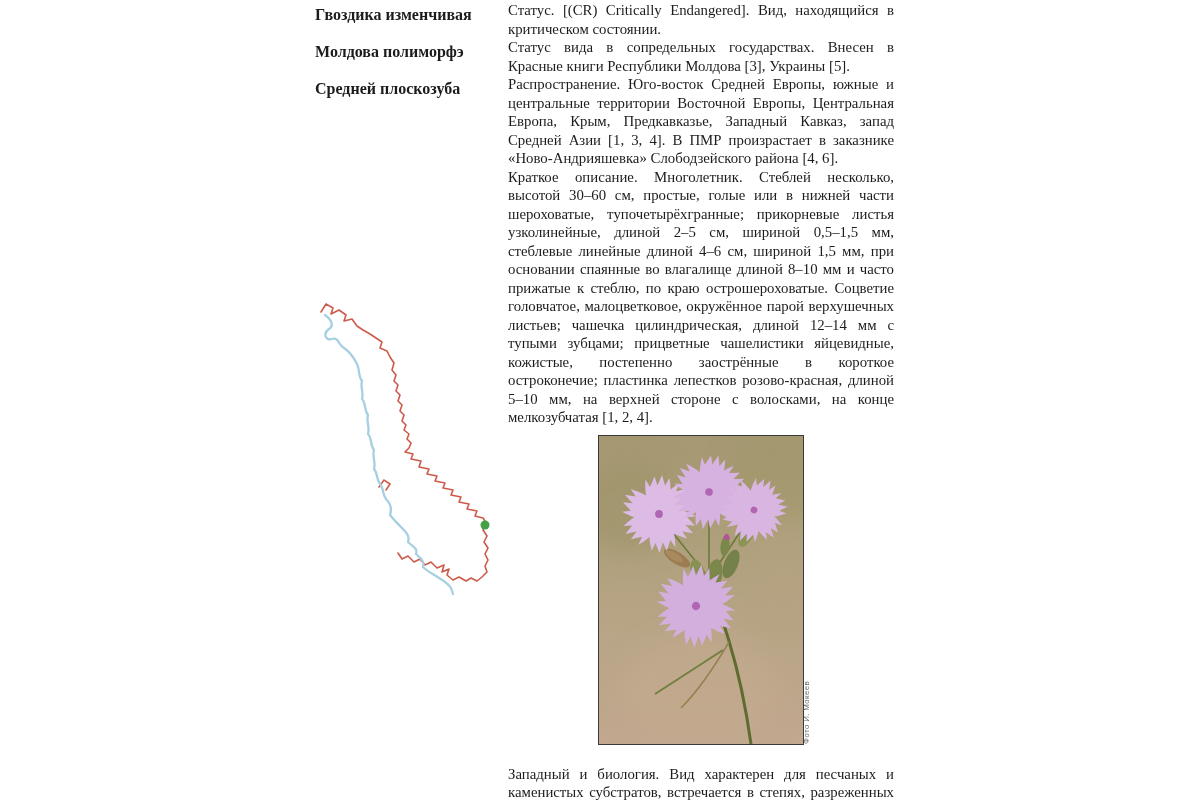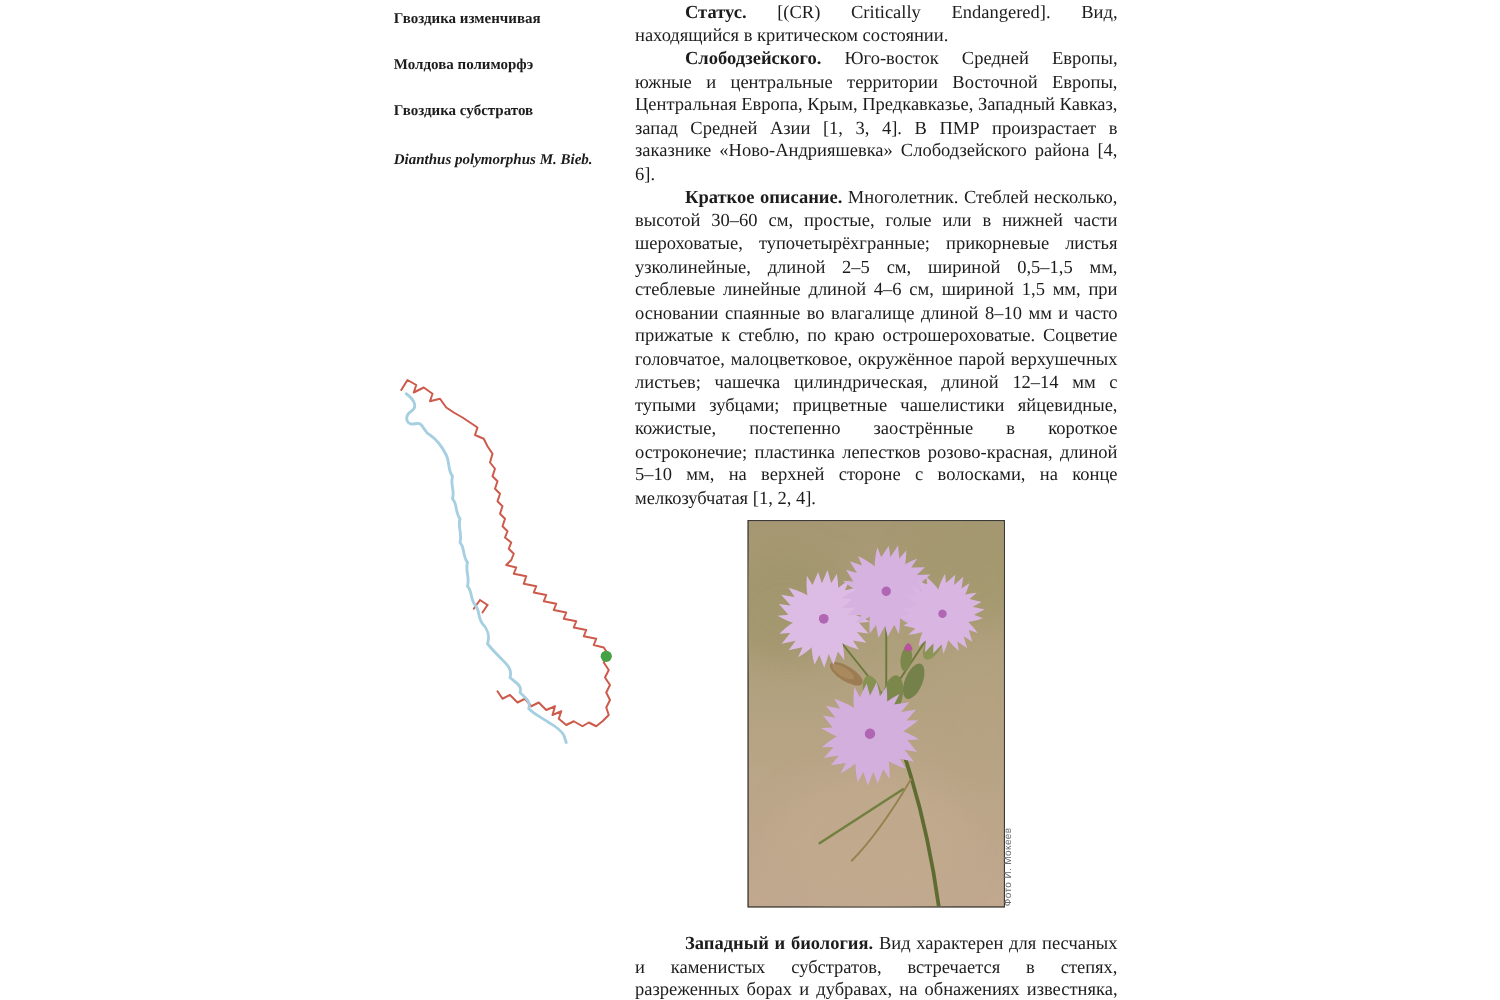--- a/index.html
+++ b/index.html
@@ -3,72 +3,72 @@
 <meta charset="utf-8">
 <style>
   html,body{margin:0;padding:0;}
   body{
     width:1200px;height:800px;position:relative;overflow:hidden;
     background:#ffffff;color:#1c1c1c;
     font-family:"Liberation Serif","DejaVu Serif",serif;
   }
   
   .names{position:absolute;left:315px;top:4px;width:162px;}
-  .name{font-weight:bold;font-size:12px;line-height:21px;margin:0 0 16px 0;}
+  .name{font-weight:bold;font-size:16px;line-height:21px;margin:0 0 16px 0;}
   .name.latin{font-style:italic;margin-top:18px;}
   
   .map{position:absolute;left:301px;top:291px;}
   
   .article{
     position:absolute;left:508px;top:1px;width:386px;
     font-size:14.8px;line-height:18.5px;text-align:justify;
   }
   .article p{margin:0;}
-  .lead{font-weight:bold;margin-left:40px;}
+  .lead{font-weight:normal;}
   
   figure.photo{
     width:204px;height:308px;margin:8px auto 20px;position:relative;
     border:1px solid #3a3a3a;padding:0;background:#b3a181;
   }
   figure.photo svg{display:block;}
   .credit{
     position:absolute;right:-13px;bottom:0;
     font-family:"Liberation Sans","DejaVu Sans",sans-serif;
     font-size:8px;color:#6b6b6b;letter-spacing:.3px;
     writing-mode:vertical-rl;transform:rotate(180deg);
     white-space:nowrap;
   }
 </style>
 </head>
 <body>
 
 <aside class="names">
   <p class="name">Гвоздика изменчивая</p>
   <p class="name">Молдова полиморфэ</p>
-  <p class="name">Гвоздика субстратов</p>
-  <p class="name latin">Dianthus polymorphus M. Bieb.</p>
+  <p class="name">Средней плоскозуба</p>
 </aside>
 
 <svg class="map" width="200" height="308" viewBox="0 0 200 308">
 
   <path fill="none" stroke="#cd5a4a" stroke-width="1.6" stroke-linejoin="round" stroke-linecap="round" d="M 20,21 L 25,13 32,17 30,23 38,19 45,24 43,30 51,28 56,35 62,39 69,43 75,47 81,51 79,57 86,60 89,66 93,72 91,79 95,84 93,90 97,94 95,100 99,104 97,110 101,114 99,120 103,124 101,130 105,134 103,139 108,143 106,148 110,152 108,157 104,161 112,163 110,168 120,170 118,176 128,178 126,183 136,185 134,190 144,192 142,197 152,199 150,204 160,206 158,211 168,213 166,218 176,220 174,225 182,227 186,233 182,239 186,245 183,251 187,257 184,263 187,269 184,275 186,281 181,286 176,290 170,287 165,290 158,286 152,289 146,284 148,278 141,281 143,274 136,277 130,271 124,274 119,268 113,271 107,265 101,268 97,262"></path>
 
   <path fill="none" stroke="#cd5a4a" stroke-width="1.6" stroke-linecap="round" d="M 78,196 L 83,189 89,193 85,199"></path>
 
   <path fill="none" stroke="#a6d0e2" stroke-width="2.3" stroke-linejoin="round" stroke-linecap="round" d="M 24,24 C 31,29 33,35 28,38 C 22,42 24,50 31,48 C 38,46 37,54 43,57 C 49,61 53,67 56,73 C 59,79 57,85 61,90 C 59,97 63,101 61,108 C 65,112 63,119 67,124 C 65,131 69,136 67,143 C 71,147 69,154 73,159 C 71,166 75,171 73,178 C 77,182 75,188 79,193 C 83,197 81,203 85,208 C 89,212 91,218 89,224 C 93,229 97,233 101,237 C 105,241 109,245 107,251 C 111,255 117,257 115,263 C 119,267 124,270 122,276 C 126,280 132,283 138,287 C 143,290 147,292 150,297 L 152,303"></path>
 
   <circle cx="184" cy="234" r="4.5" fill="#44a244"></circle>
 </svg>
 
 <main class="article">
 
   <p><b class="lead">Статус.</b> <span>[(CR) Critically Endangered]. Вид, находящийся в критическом состоянии.</span></p>
 
+  <p><b class="lead">Статус вида в сопредельных государствах.</b> <span>Внесен в Красные книги Республики Молдова [3], Украины [5].</span></p>
 
-  <p><b class="lead">Слободзейского.</b> <span>Юго-восток Средней Европы, южные и центральные территории Восточной Европы, Центральная Европа, Крым, Предкавказье, Западный Кавказ, запад Средней Азии [1, 3, 4]. В ПМР произрастает в заказнике «Ново-Андрияшевка» Слободзейского района [4, 6].</span></p>
+  <p><b class="lead">Распространение.</b> <span>Юго-восток Средней Европы, южные и центральные территории Восточной Европы, Центральная Европа, Крым, Предкавказье, Западный Кавказ, запад Средней Азии [1, 3, 4]. В ПМР произрастает в заказнике «Ново-Андрияшевка» Слободзейского района [4, 6].</span></p>
 
   <p><b class="lead">Краткое описание.</b> <span>Многолетник. Стеблей несколько, высотой 30–60 см, простые, голые или в нижней части шероховатые, тупочетырёхгранные; прикорневые листья узколинейные, длиной 2–5 см, шириной 0,5–1,5 мм, стеблевые линейные длиной 4–6 см, шириной 1,5 мм, при основании спаянные во влагалище длиной 8–10 мм и часто прижатые к стеблю, по краю острошероховатые. Соцветие головчатое, малоцветковое, окружённое парой верхушечных листьев; чашечка цилиндрическая, длиной 12–14 мм с тупыми зубцами; прицветные чашелистики яйцевидные, кожистые, постепенно заострённые в короткое остроконечие; пластинка лепестков розово-красная, длиной 5–10 мм, на верхней стороне с волосками, на конце мелкозубчатая [1, 2, 4].</span></p>
 
   <figure class="photo">
     <svg width="204" height="308" viewBox="0 0 204 308">
       <defs>
         <linearGradient id="bgGrad" x1="0" y1="0" x2="0" y2="1">
           <stop offset="0" stop-color="#a59872"></stop>
           <stop offset="0.35" stop-color="#afa07c"></stop>
           <stop offset="0.65" stop-color="#b9a587"></stop>

